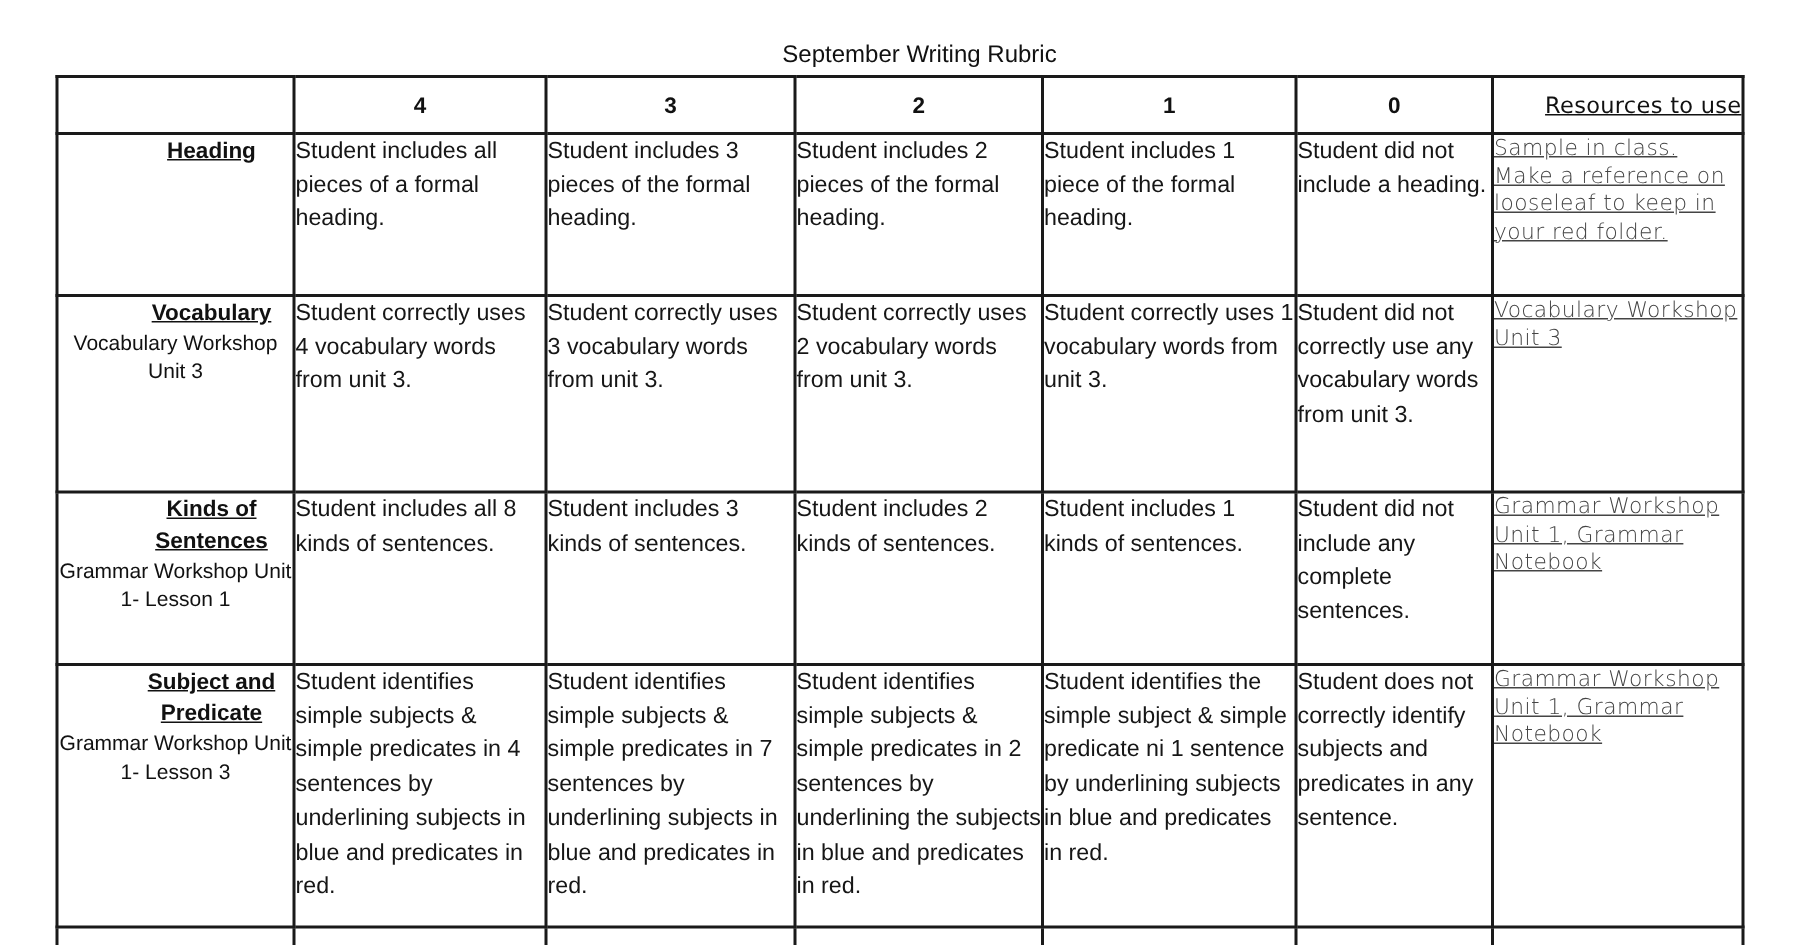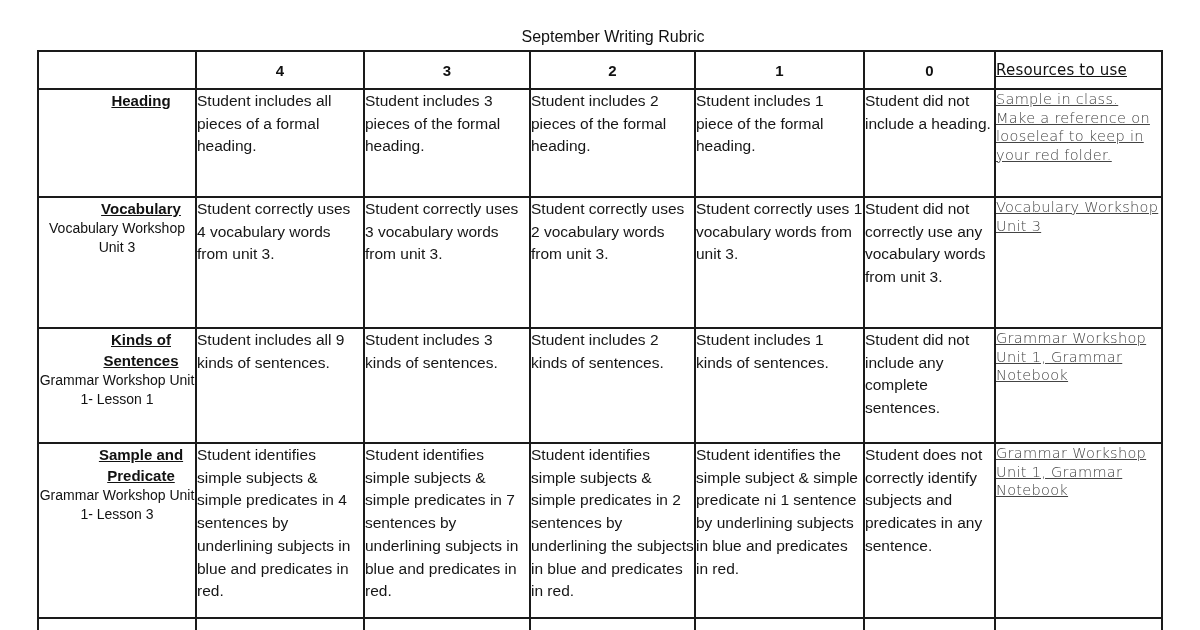--- a/index.html
+++ b/index.html
@@ -38,21 +38,21 @@
       padding: 0;
     }
     th {
       font-weight: bold;
       font-size: 15px;
       height: 36px;
       text-align: center;
       vertical-align: middle !important;
     }
     th.resources-head {
-      text-align: left;
+      text-align: right;
       font-weight: normal;
       font-family: "DejaVu Sans", sans-serif;
       font-size: 15px;
       padding-left: 7px;
       text-decoration: underline;
       letter-spacing: 0.2px;
     }
     td.criterion {
       text-align: center;
       padding: 8px 6px 0 6px;
@@ -145,31 +145,31 @@
     <td class="desc">Student correctly uses 1 vocabulary words from unit 3.</td>
     <td class="desc">Student did not correctly use any vocabulary words from unit 3.</td>
     <td class="res">Vocabulary Workshop Unit 3</td>
   </tr>
 
   <tr class="r-kinds">
     <td class="criterion">
       <span class="crit-name">Kinds of Sentences</span>
       <span class="crit-sub">Grammar Workshop Unit 1- Lesson 1</span>
     </td>
-    <td class="desc">Student includes all 9 kinds of sentences.</td>
+    <td class="desc">Student includes all 8 kinds of sentences.</td>
     <td class="desc">Student includes 3 kinds of sentences.</td>
     <td class="desc">Student includes 2 kinds of sentences.</td>
     <td class="desc">Student includes 1 kinds of sentences.</td>
     <td class="desc">Student did not include any complete sentences.</td>
     <td class="res">Grammar Workshop Unit 1, Grammar Notebook</td>
   </tr>
 
   <tr class="r-subj">
     <td class="criterion">
-      <span class="crit-name">Sample and Predicate</span>
+      <span class="crit-name">Subject and Predicate</span>
       <span class="crit-sub spaced">Grammar Workshop Unit 1- Lesson 3</span>
     </td>
     <td class="desc"><span>Student identifies </span><b>simple</b><span> subjects &amp; </span><b>simple</b><span> predicates in 4 sentences by underlining subjects in blue and predicates in red.</span></td>
     <td class="desc"><span>Student identifies </span><b>simple</b><span> subjects &amp; </span><b>simple</b><span> predicates in 7 sentences by underlining subjects in blue and predicates in red.</span></td>
     <td class="desc"><span>Student identifies </span><b>simple</b><span> subjects &amp; </span><b>simple</b><span> predicates in 2 sentences by underlining the subjects in blue and predicates in red.</span></td>
     <td class="desc"><span>Student identifies the </span><b>simple</b><span> subject &amp; </span><b>simple</b><span> predicate ni 1 sentence by underlining subjects in blue and predicates in red.</span></td>
     <td class="desc">Student does not correctly identify subjects and predicates in any sentence.</td>
     <td class="res">Grammar Workshop Unit 1, Grammar Notebook</td>
   </tr>
 

